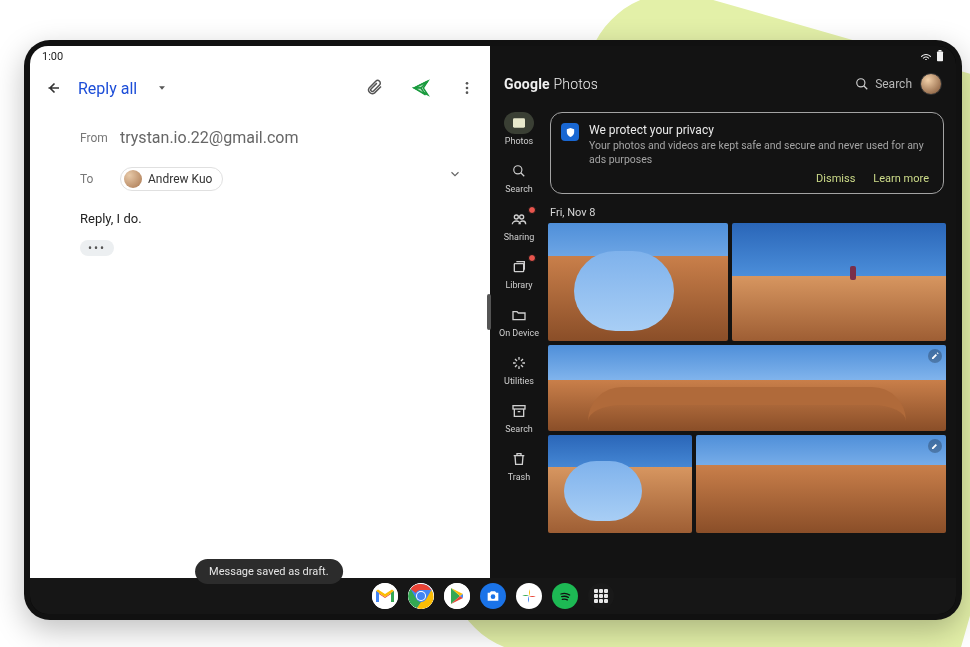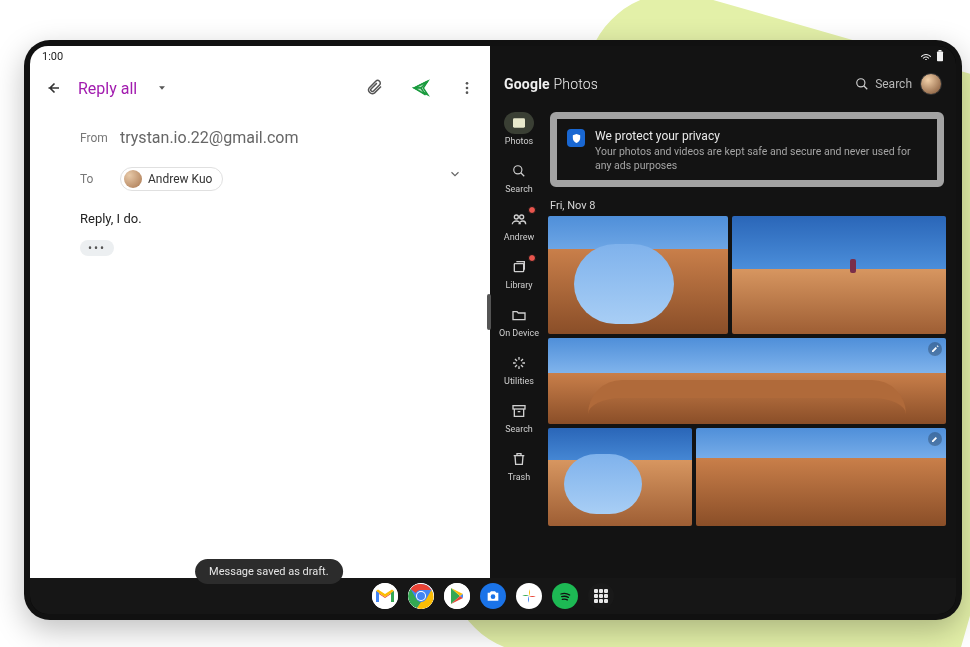--- a/index.html
+++ b/index.html
@@ -73,21 +73,21 @@
   .gmail-toolbar {
     height: 44px;
     display: flex;
     align-items: center;
     padding: 0 8px;
     gap: 8px;
   }
   .tb-left { display: flex; align-items: center; gap: 10px; flex: 1; }
   .tb-right { display: flex; align-items: center; gap: 16px; }
   .icon-btn { width: 30px; height: 30px; display:flex; align-items:center; justify-content:center; border-radius:50%; cursor:pointer; color:#444; }
-  .reply-title { font-size: 16px; color:#a21caf; font-weight:400; }
+  .reply-title { font-size: 16px; color:#1d4ed8; font-weight:400; }
 
   .compose-body {
     padding: 12px 24px 0 50px;
     font-size: 12px;
     color: #444;
   }
   .field-row { display:flex; align-items:center; padding: 6px 0; border-bottom: 0 solid #eee; }
   .field-label { width: 40px; color:#777; font-size:12px; }
   .from-value { color:#666; font-size:16px; }
   .to-chip {
@@ -180,22 +180,22 @@
   }
 
   .photos-main {
     flex: 1;
     padding: 40px 10px 6px 0;
     overflow: hidden;
     display:flex; flex-direction:column;
   }
 
   .privacy-card {
-    border: 7px solid #a3a3a3;
-    border-radius: 6px;
+    border: 1px solid #a3a3a3;
+    border-radius: 12px;
     padding: 10px 14px 8px 10px;
     margin: 6px 2px 8px 2px;
     position:relative;
   }
   .privacy-row1 { display:flex; align-items:flex-start; gap:10px; }
   .shield-icon {
     width: 18px; height: 18px;
     background:#1967d2;
     border-radius: 4px;
     display:flex; align-items:center; justify-content:center;
@@ -413,21 +413,21 @@
           </div>
           <div class="rail-item">
             <div class="rail-icon-wrap">
               <svg width="16" height="16" viewBox="0 0 24 24" fill="none" stroke="#cfcfcf" stroke-width="2">
                   <circle cx="8" cy="9" r="3"></circle>
                   <circle cx="16" cy="9" r="3"></circle>
                   <path d="M2 20c0-3 3-5 6-5s6 2 6 5M12 20c0-3 3-5 6-5s4 2 4 5"></path>
                 </svg>
               <span class="rail-badge"></span>
             </div>
-            <span>Andrew</span>
+            <span>Sharing</span>
           </div>
           <div class="rail-item">
             <div class="rail-icon-wrap">
               <svg width="16" height="16" viewBox="0 0 24 24" fill="none" stroke="#cfcfcf" stroke-width="2">
                   <rect x="5" y="7" width="14" height="12" rx="1"></rect>
                   <path d="M8 4h12v12"></path>
                 </svg>
               <span class="rail-badge"></span>
             </div>
             <span>Library</span>
@@ -472,20 +472,24 @@
             <div class="privacy-row1">
               <div class="shield-icon">
                 <svg width="11" height="11" viewBox="0 0 24 24" fill="#fff">
                     <path d="M12 2l8 3v6c0 5-3.4 9.4-8 11-4.6-1.6-8-6-8-11V5l8-3z"></path>
                   </svg>
               </div>
               <div style="flex:1">
                 <div class="privacy-title">We protect your privacy</div>
                 <div class="privacy-body">Your photos and videos are kept safe and secure and never used for any ads purposes</div>
               </div>
+            </div>
+            <div class="privacy-actions">
+              <span class="act">Dismiss</span>
+              <span class="act">Learn more</span>
             </div>
           </div>
 
           <div class="date-label">Fri, Nov 8</div>
 
           <div class="photo-grid">
 
             <div class="grid-row">
               <div class="thumb" style="width:180px;height:118px;">
                 <div class="sky" style="height:55%;"></div>

